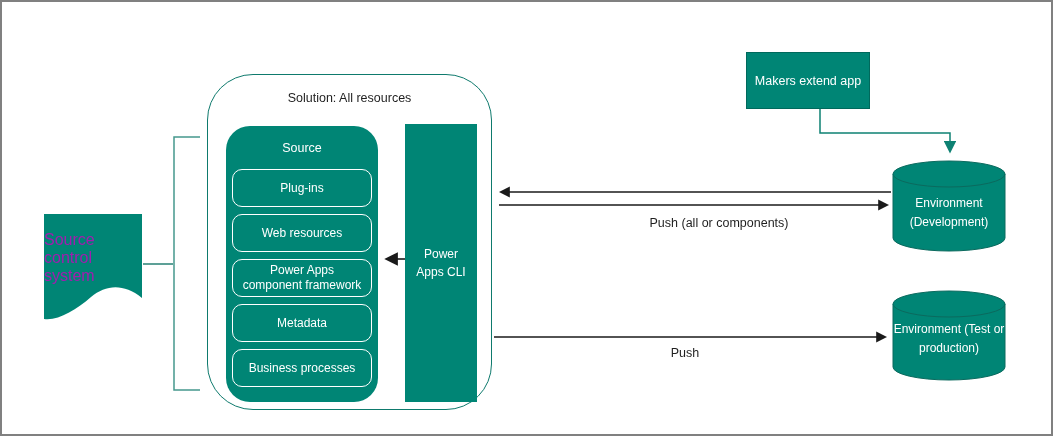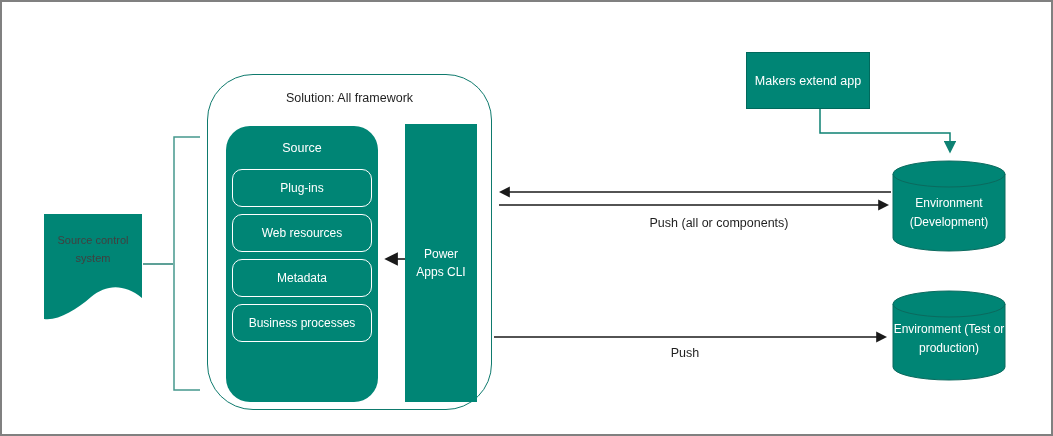--- a/index.html
+++ b/index.html
@@ -30,21 +30,21 @@
     display:flex;align-items:center;justify-content:center;text-align:center;
     font-size:12px;line-height:15px;padding:2px 8px;color:#ffffff;
   }
 
   #cli-box{
     left:403px;top:122px;width:72px;height:278px;box-sizing:border-box;
     display:flex;align-items:center;justify-content:center;text-align:center;
     font-size:12px;line-height:18px;padding:0 5px;
   }
 
-  #source-control-label{left:42px;top:229px;width:98px;text-align:center;font-size:11px;line-height:18px;color:#404040;}
+  #source-control-label{left:42px;top:229px;width:98px;text-align:left;font-size:16px;line-height:18px;color:#a21caf;}
 
   #makers-box{
     left:744px;top:50px;width:124px;height:57px;box-sizing:border-box;
     border:1px solid #00695c;font-size:12.5px;
   }
 
   .env-label{width:112px;text-align:center;font-size:12px;line-height:18.5px;color:#ffffff;}
   #env-dev-label{left:891px;top:192px;}
   #env-test-label{left:891px;top:318px;}
 
@@ -92,27 +92,28 @@
 
     <g>
       <path d="M891,302 V365 A56,13 0 0 0 1003,365 V302 Z" fill="#008575" stroke="#0b6a5e" stroke-width="1"></path>
       <ellipse cx="947" cy="302" rx="56" ry="13" fill="#008575" stroke="#0b6a5e" stroke-width="1"></ellipse>
     </g>
   </svg>
 
   <div class="abs" id="source-control-label">Source control system</div>
 
   <div class="abs" id="solution-container"></div>
-  <div class="abs" id="solution-title">Solution: All framework</div>
+  <div class="abs" id="solution-title">Solution: All resources</div>
 
   <div class="abs teal-fill" id="source-group">
     <div id="source-group-title">Source</div>
     <div class="source-items">
       <div class="source-item">Plug-ins</div>
       <div class="source-item">Web resources</div>
+      <div class="source-item">Power Apps component framework</div>
       <div class="source-item">Metadata</div>
       <div class="source-item">Business processes</div>
     </div>
   </div>
 
   <div class="abs teal-fill" id="cli-box">Power Apps CLI</div>
 
   <div class="abs teal-fill center-txt" id="makers-box">Makers extend app</div>
 
   <div class="abs env-label" id="env-test-label">Environment (Test or production)</div>

